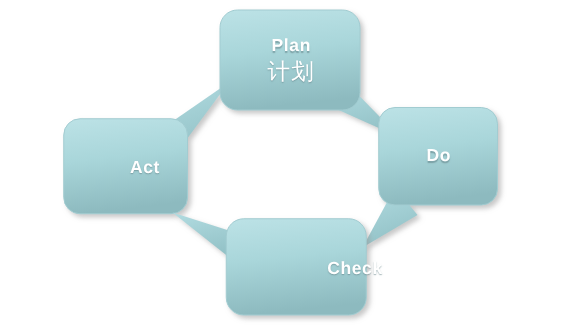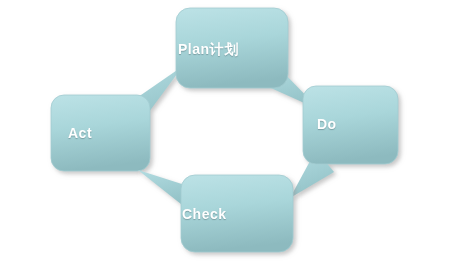--- a/index.html
+++ b/index.html
@@ -28,47 +28,47 @@
     top: 0;
     width: 450px;
     height: 264px;
     display: block;
   }
 
   
   .node-label {
     position: absolute;
     display: flex;
-    flex-direction: row;
+    flex-direction: column;
     align-items: center;
-    justify-content: flex-start;
+    justify-content: center;
     text-align: center;
     color: #ffffff;
     text-shadow: 0 1px 1px rgba(90,120,125,0.55);
     pointer-events: none;
     user-select: none;
   }
   .node-label .en {
     font-size: 14px;
     font-weight: bold;
     letter-spacing: 0.5px;
     line-height: 1.2;
   }
   .node-label .zh {
-    font-size: 14px;
-    font-weight: bold;
+    font-size: 18px;
+    font-weight: normal;
     letter-spacing: 1px;
     line-height: 1.3;
     margin-top: 1px;
   }
 
   
   #label-plan  { left: 178px; top: 10px;  width: 110px; height: 78px; }
-  #label-do    { left: 317px; top: 88px;  width: 92px;  height: 72px; }
-  #label-check { left: 182px; top: 178px; width: 110px; height: 72px; }
+  #label-do    { left: 305px; top: 88px;  width: 92px;  height: 72px; }
+  #label-check { left: 182px; top: 178px; width: 110px; height: 72px; padding-left: 47px; }
   #label-act   { left: 68px;  top: 98px;  width: 96px;  height: 70px; }
 </style>
 </head>
 <body>
 
 <div id="diagram">
 
   <svg id="shapes" viewBox="0 0 450 264" width="450" height="264">
     <defs>
       <linearGradient id="nodeGrad" x1="0" y1="0" x2="0.15" y2="1">

